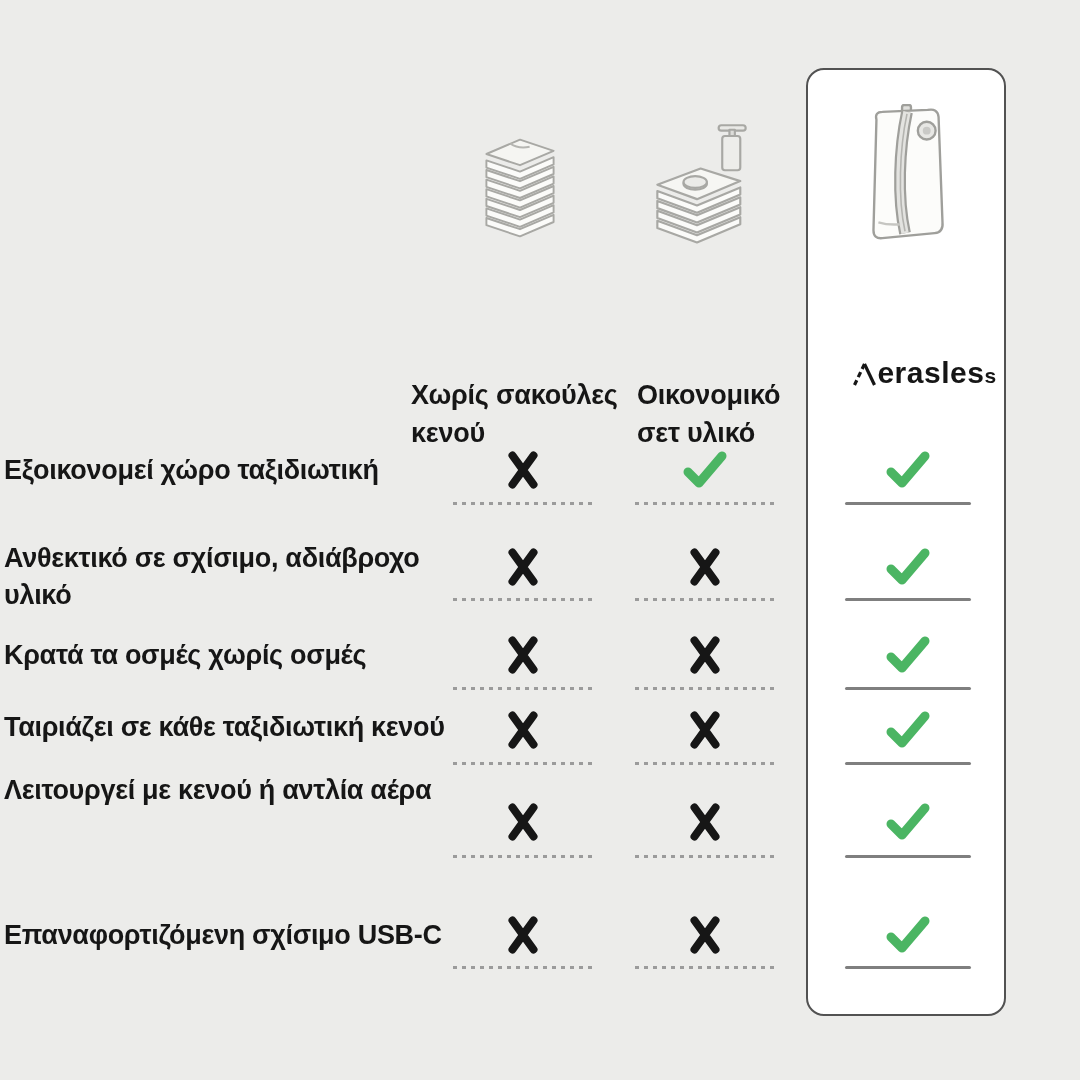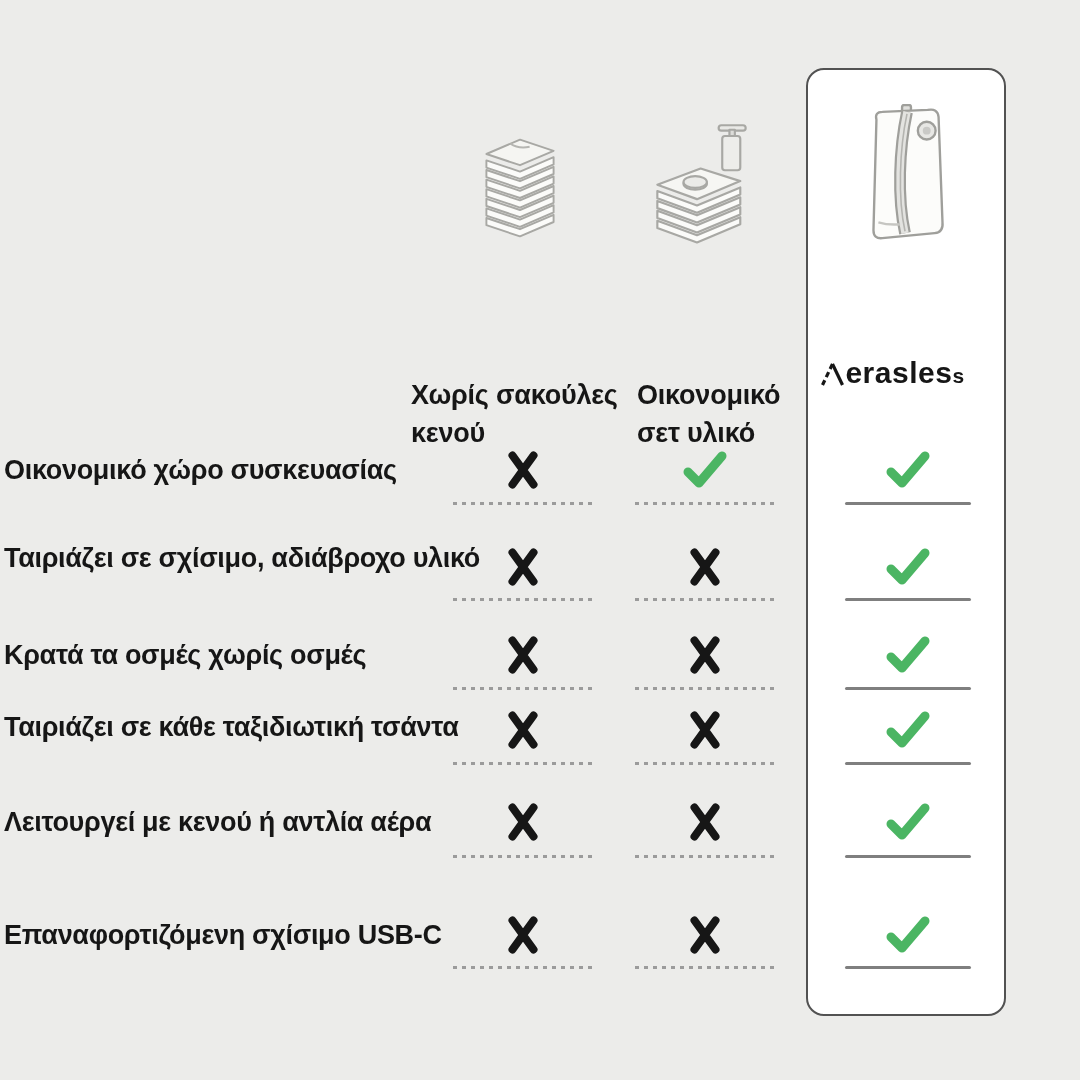--- a/index.html
+++ b/index.html
@@ -21,27 +21,27 @@
   .icon-col4{left:860px;top:104px;width:94px;height:142px;}
   .icon svg{width:100%;height:100%;display:block;}
 
   .colhead{position:absolute;top:344px;font-size:27px;line-height:38px;font-weight:bold;
            color:var(--text);letter-spacing:-0.2px;margin-top:32px;}
   .colhead-2{left:411px;width:224px;}
   .colhead-3{left:637px;width:170px;}
 
   .logo{position:absolute;left:806px;top:356px;width:174px;text-align:center;
         font-size:30px;font-weight:bold;color:var(--text);letter-spacing:0.5px;
-        display:flex;align-items:baseline;justify-content:center;}
+        display:flex;align-items:baseline;justify-content:center;padding-left:32px;}
   .logo .a-glyph{width:23px;height:24px;margin-right:1px;align-self:center;transform:translateY(1px);}
   .logo .small{font-size:21px;}
 
   .rowlabel{position:absolute;left:4px;width:488px;font-size:27px;line-height:37px;
             font-weight:bold;color:var(--text);letter-spacing:-0.3px;}
-  .r1{top:452px}.r2{top:540px}.r3{top:637px}.r4{top:709px}.r5{top:804px}.r6{top:917px}
+  .r1{top:452px}.r2{top:540px}.r3{top:637px}.r4{top:709px}.r5{top:772px}.r6{top:917px}
 
   .mark{position:absolute;width:48px;height:48px;display:flex;align-items:center;justify-content:center;}
   .c2{left:499px}.c3{left:681px}.c4{left:884px}
   .y1{top:446px}.y2{top:543px}.y3{top:631px}.y4{top:706px}.y5{top:798px}.y6{top:911px}
 
   .dotline{position:absolute;width:140px;height:3px;
            background:repeating-linear-gradient(90deg,var(--dotted_line) 0 4px,transparent 4px 9px);}
   .dl-c2{left:453px}.dl-c3{left:635px}
   .solidline{position:absolute;left:845px;width:126px;height:3px;background:var(--solid_line);border-radius:2px;}
   .ly1{top:502px}.ly2{top:598px}.ly3{top:687px}.ly4{top:762px}.ly5{top:855px}.ly6{top:966px}
@@ -100,24 +100,24 @@
 
   <div class="logo">
     <svg class="a-glyph" viewBox="0 0 22 24">
       <path d="M11 2 L21 23" stroke="#161616" stroke-width="3.2" fill="none"></path>
       <path d="M11 2 L1 23" stroke="#161616" stroke-width="3.2" fill="none" stroke-dasharray="5.5 3.5"></path>
     </svg>
       <span>erasles</span>
       <span class="small">s</span>
   </div>
 
-  <div class="rowlabel r1">Οικονομικό χώρο συσκευασίας</div>
-  <div class="rowlabel r2">Ταιριάζει σε σχίσιμο, αδιάβροχο υλικό</div>
+  <div class="rowlabel r1">Εξοικονομεί χώρο ταξιδιωτική</div>
+  <div class="rowlabel r2">Ανθεκτικό σε σχίσιμο, αδιάβροχο υλικό</div>
   <div class="rowlabel r3">Κρατά τα οσμές χωρίς οσμές</div>
-  <div class="rowlabel r4">Ταιριάζει σε κάθε ταξιδιωτική τσάντα</div>
+  <div class="rowlabel r4">Ταιριάζει σε κάθε ταξιδιωτική κενού</div>
   <div class="rowlabel r5">Λειτουργεί με κενού ή αντλία αέρα</div>
   <div class="rowlabel r6">Επαναφορτιζόμενη σχίσιμο USB-C</div>
 
   <div class="mark c2 y1">
       <svg width="36" height="42" viewBox="0 0 36 42">
             <path d="M7.5 6.5 L28.5 35.5 M28.5 6.5 L7.5 35.5" stroke="#161616" stroke-width="8" stroke-linecap="round" fill="none"></path>
       </svg>
     </div>
   <div class="mark c3 y1">
       <svg width="48" height="40" viewBox="0 0 48 40">

